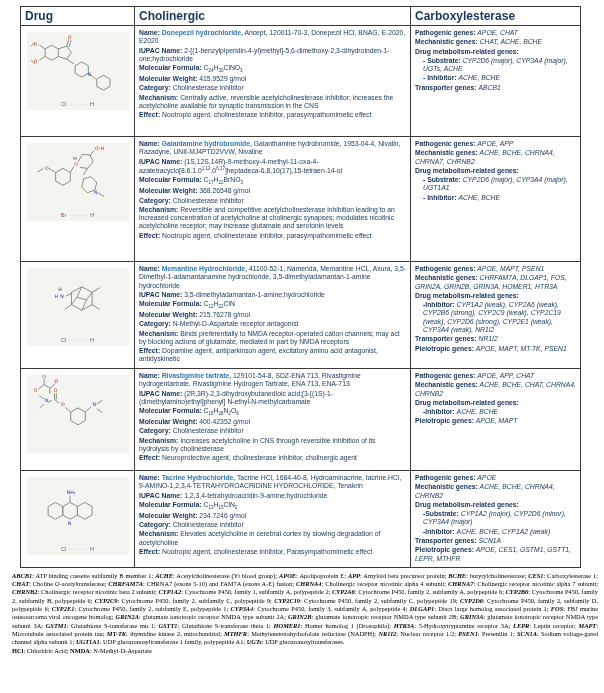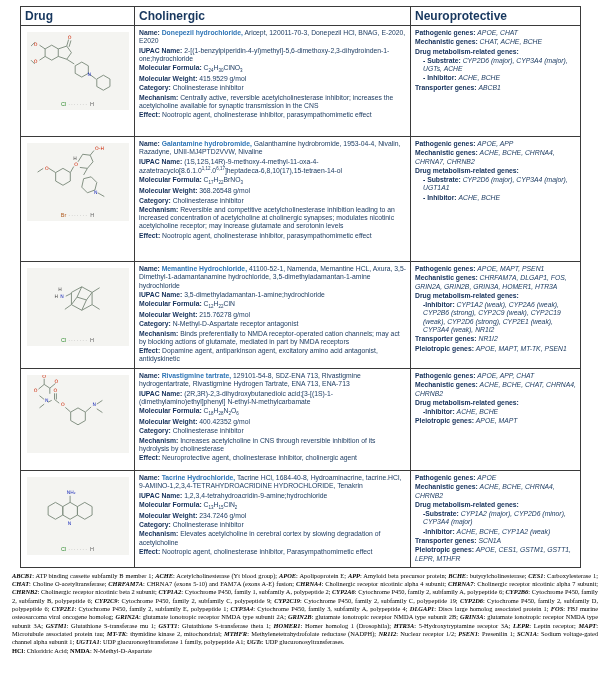--- a/index.html
+++ b/index.html
@@ -42,21 +42,21 @@
   <table class="main">
     <colgroup>
         <col class="c1">
         <col class="c2">
         <col class="c3">
       </colgroup>
     <thead>
       <tr>
         <th>Drug</th>
         <th>Cholinergic</th>
-        <th>Neuroprotective</th>
+        <th>Carboxylesterase</th>
       </tr>
     </thead>
     <tbody>
         <tr>
       <td>
         <div class="structure-box">
               <svg class="chem" viewBox="0 0 104 66">
     <polygon points="24,14 31,18 31,26 24,30 17,26 17,18"></polygon>
     <polyline points="31,18 40,15 45,22 40,29 31,26"></polyline>
     <line x1="40" y1="15" x2="42" y2="8"></line>

